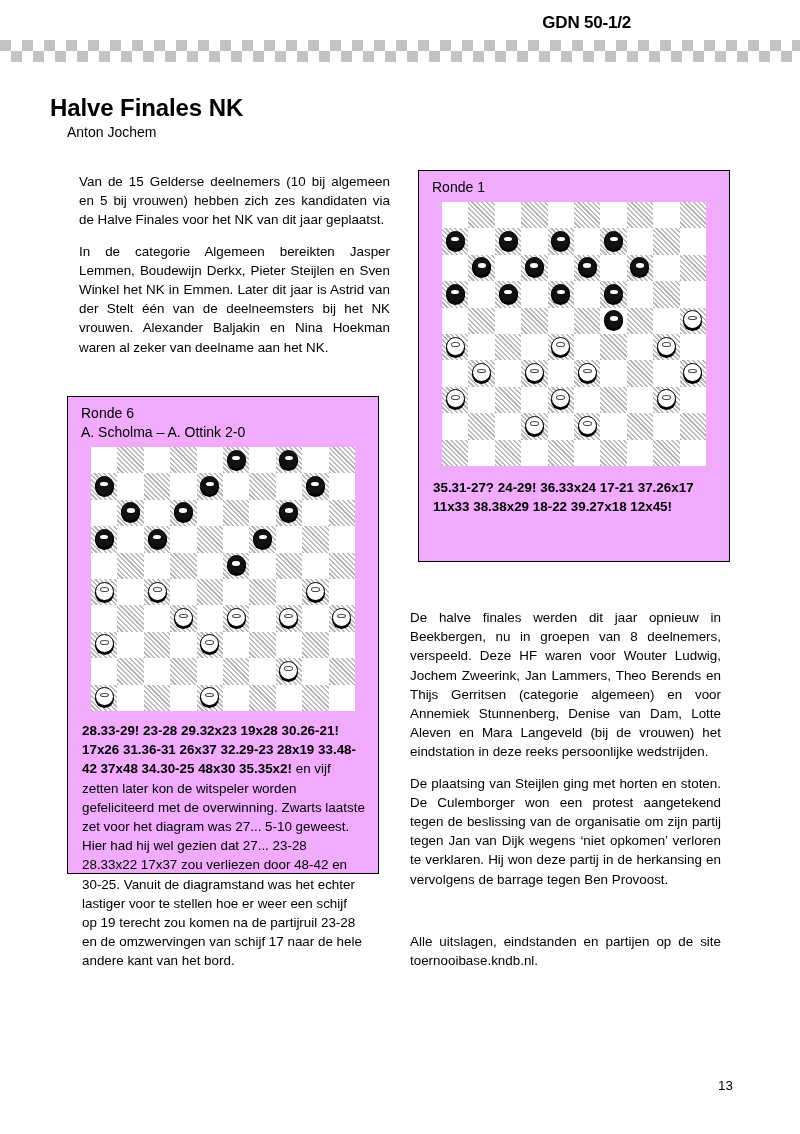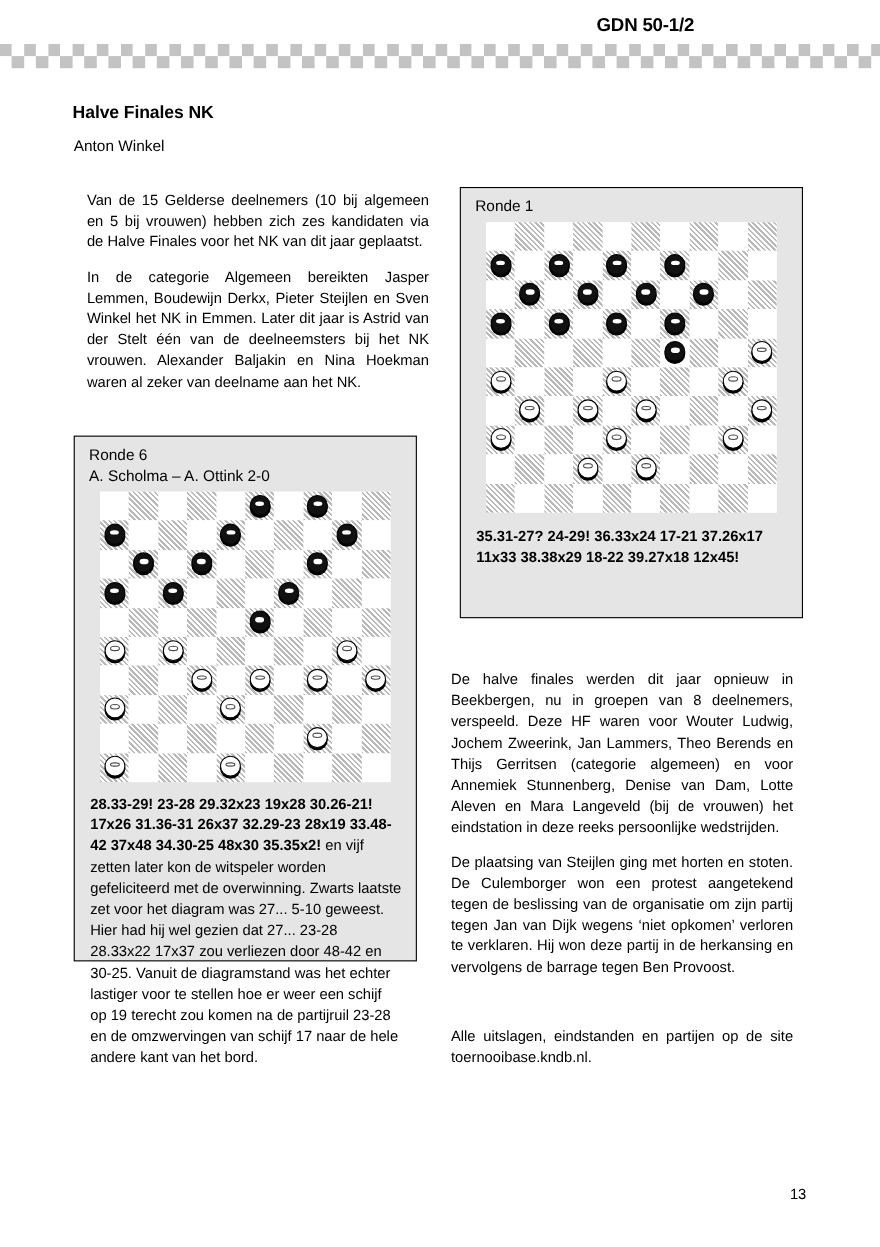--- a/index.html
+++ b/index.html
@@ -18,34 +18,34 @@
     position:absolute;left:0;top:40px;width:800px;height:22px;
     background:
       repeating-linear-gradient(to right,#c3c3c3 0 11px,transparent 11px 22px),
       repeating-linear-gradient(to right,transparent 0 11px,#c3c3c3 11px 22px);
     background-size:22px 11px,22px 11px;
     background-position:0 0,0 11px;
     background-repeat:repeat-x,repeat-x;
   }
   
   #article-title{
-    position:absolute;left:66px;top:94px;
-    font-size:16px;font-weight:bold;letter-spacing:-0.1px;
+    position:absolute;left:50px;top:94px;
+    font-size:24px;font-weight:bold;letter-spacing:-0.1px;
   }
   #article-author{
     position:absolute;left:67px;top:124px;font-size:14px;
   }
   
   .col{position:absolute;font-size:13.4px;line-height:19.2px;text-align:justify;}
   #left-col{left:67px;top:160px;width:335px;}
   #right-col{left:398px;top:596px;width:335px;}
   .col p{margin:12px;}
   
   .diagram-box{
-    position:absolute;background:#e5e5e5;
+    position:absolute;background:#f0abfc;
     border:1.5px solid #000;box-sizing:border-box;
   }
   #box-ronde6{left:67px;top:396px;width:312px;height:478px;}
   #box-ronde1{left:418px;top:170px;width:312px;height:392px;}
   .box-head{font-size:14px;line-height:19px;padding:7px 0 0 13px;}
   .board-wrap{display:flex;justify-content:center;margin-top:5px;}
   
   .board{
     display:grid;grid-template-columns:repeat(10,26.4px);
     grid-template-rows:repeat(10,26.4px);
@@ -94,21 +94,21 @@
 </style>
 </head>
 <body>
 
 <div id="masthead">
   <div id="gdn-title">GDN 50-1/2</div>
   <div id="checker-bar"></div>
 </div>
 
 <div id="article-title">Halve Finales NK</div>
-<div id="article-author">Anton Winkel</div>
+<div id="article-author">Anton Jochem</div>
 
 <div id="left-col" class="col">
   <p>Van de 15 Gelderse deelnemers (10 bij algemeen en 5 bij vrouwen) hebben zich zes kandidaten via de Halve Finales voor het NK van dit jaar geplaatst.</p>
   <p>In de categorie Algemeen bereikten Jasper Lemmen, Boudewijn Derkx, Pieter Steijlen en Sven Winkel het NK in Emmen. Later dit jaar is Astrid van der Stelt één van de deelneemsters bij het NK vrouwen. Alexander Baljakin en Nina Hoekman waren al zeker van deelname aan het NK.</p>
 </div>
 
 <div id="box-ronde6" class="diagram-box">
   <div class="box-head">
     <div>Ronde 6</div>
     <div>A. Scholma – A. Ottink 2-0</div>

